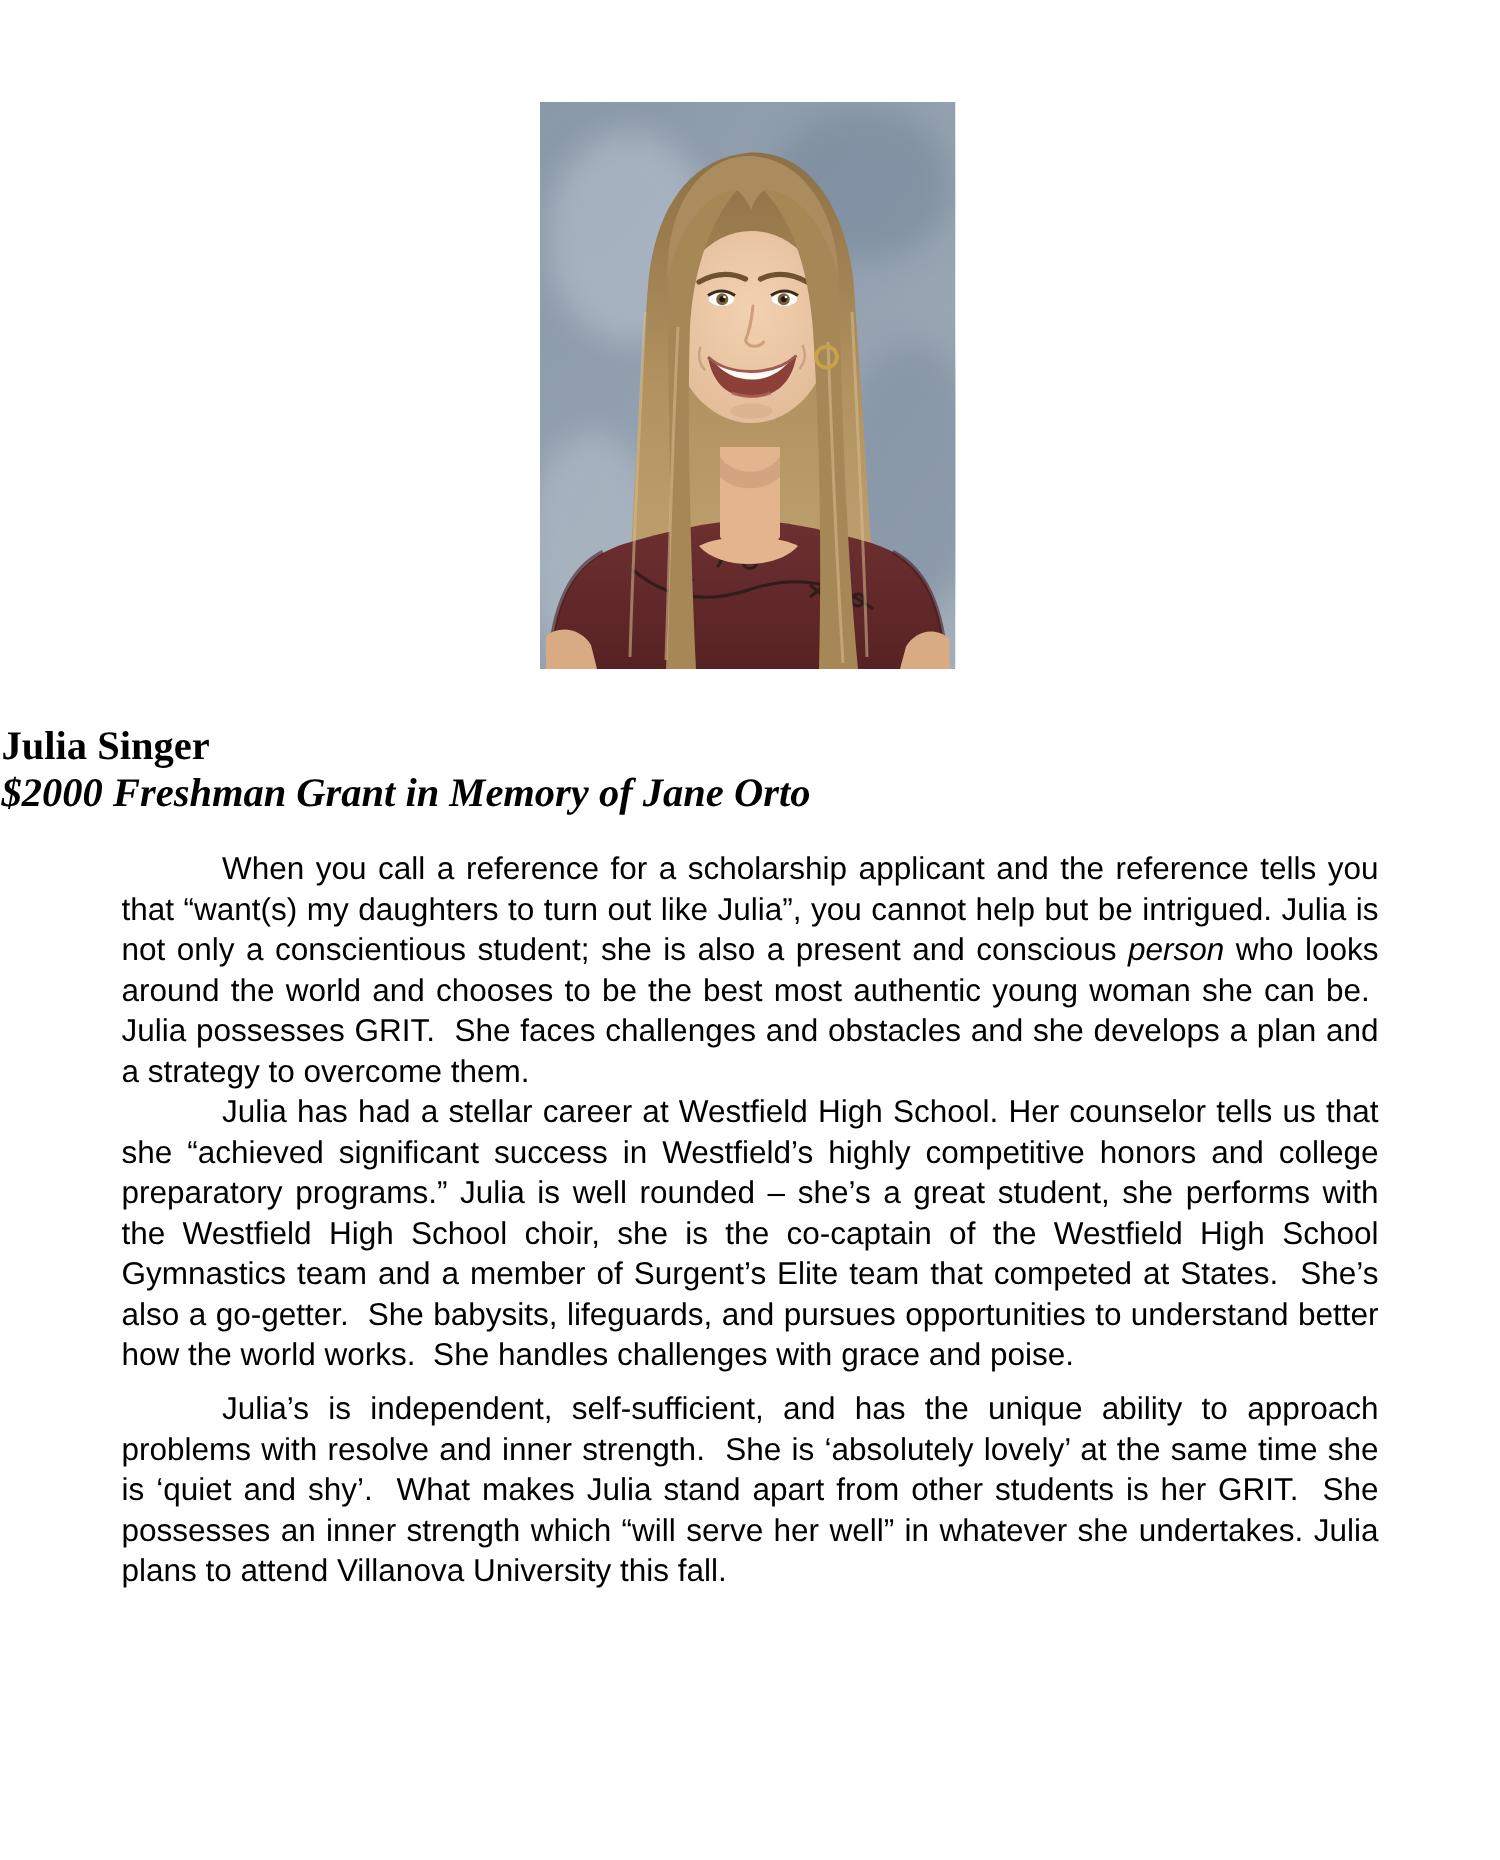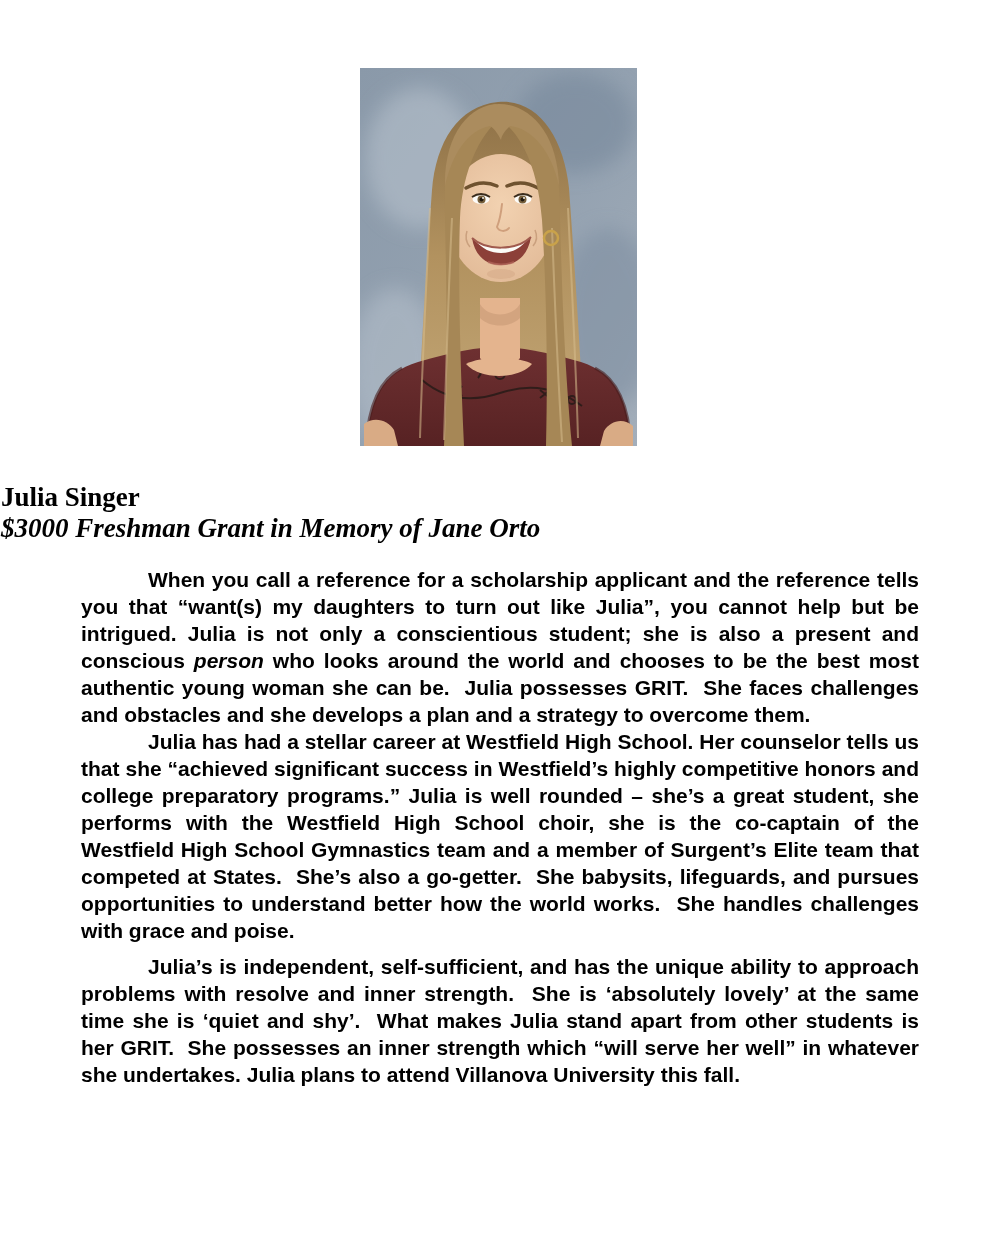--- a/index.html
+++ b/index.html
@@ -32,21 +32,21 @@
   .subtitle{ font-size: 27px; line-height: 31px; font-style: italic; }
   .bodytext {
     position: absolute;
     top: 566px;
     left: 81px;
     width: 838px;
     font-size: 21px;
     line-height: 27px;
     text-align: justify;
   }
-  .bodytext p { margin: 0; text-indent: 67px; font-weight: bold; }
+  .bodytext p { margin: 0; text-indent: 67px; }
   .bodytext p.spaced { margin-top: 9px; }
 </style>
 </head>
 <body>
 
 <div class="page">
 
   <div class="photo" title="Yearbook portrait of a smiling young woman with long blonde hair wearing a maroon patterned top against a mottled blue-gray backdrop">
     <svg viewBox="0 0 277 378" xmlns="http://www.w3.org/2000/svg">
       <defs>
@@ -159,21 +159,21 @@
       </g>
 
       <g>
         <circle cx="191" cy="170" r="7" stroke="#c9a24a" stroke-width="2.5" fill="none"></circle>
       </g>
     </svg>
   </div>
 
   <div class="heading">
     <div class="title">Julia Singer</div>
-    <div class="subtitle">$3000 Freshman Grant in Memory of Jane Orto</div>
+    <div class="subtitle">$2000 Freshman Grant in Memory of Jane Orto</div>
   </div>
 
   <div class="bodytext">
     <p><span>When you call a reference for a scholarship applicant and the reference tells you that “want(s) my daughters to turn out like Julia”, you cannot help but be intrigued. Julia is not only a conscientious student; she is also a present and conscious </span><span style="font-style: italic;">person</span><span> who looks around the world and chooses to be the best most authentic young woman she can be.&nbsp; Julia possesses GRIT.&nbsp; She faces challenges and obstacles and she develops a plan and a strategy to overcome them.</span></p>
     <p><span>Julia has had a stellar career at Westfield High School. Her counselor tells us that she “achieved significant success in Westfield’s highly competitive honors and college preparatory programs.” Julia is well rounded – she’s a great student, she performs with the Westfield High School choir, she is the co-captain of the Westfield High School Gymnastics team and a member of Surgent’s Elite team that competed at States.&nbsp; She’s also a go-getter.&nbsp; She babysits, lifeguards, and pursues opportunities to understand better how the world works.&nbsp; She handles challenges with grace and poise.</span></p>
     <p class="spaced"><span>Julia’s is independent, self-sufficient, and has the unique ability to approach problems with resolve and inner strength.&nbsp; She is ‘absolutely lovely’ at the same time she is ‘quiet and shy’.&nbsp; What makes Julia stand apart from other students is her GRIT.&nbsp; She possesses an inner strength which “will serve her well” in whatever she undertakes. Julia plans to attend Villanova University this fall.</span></p>
   </div>
 
 </div>
 

